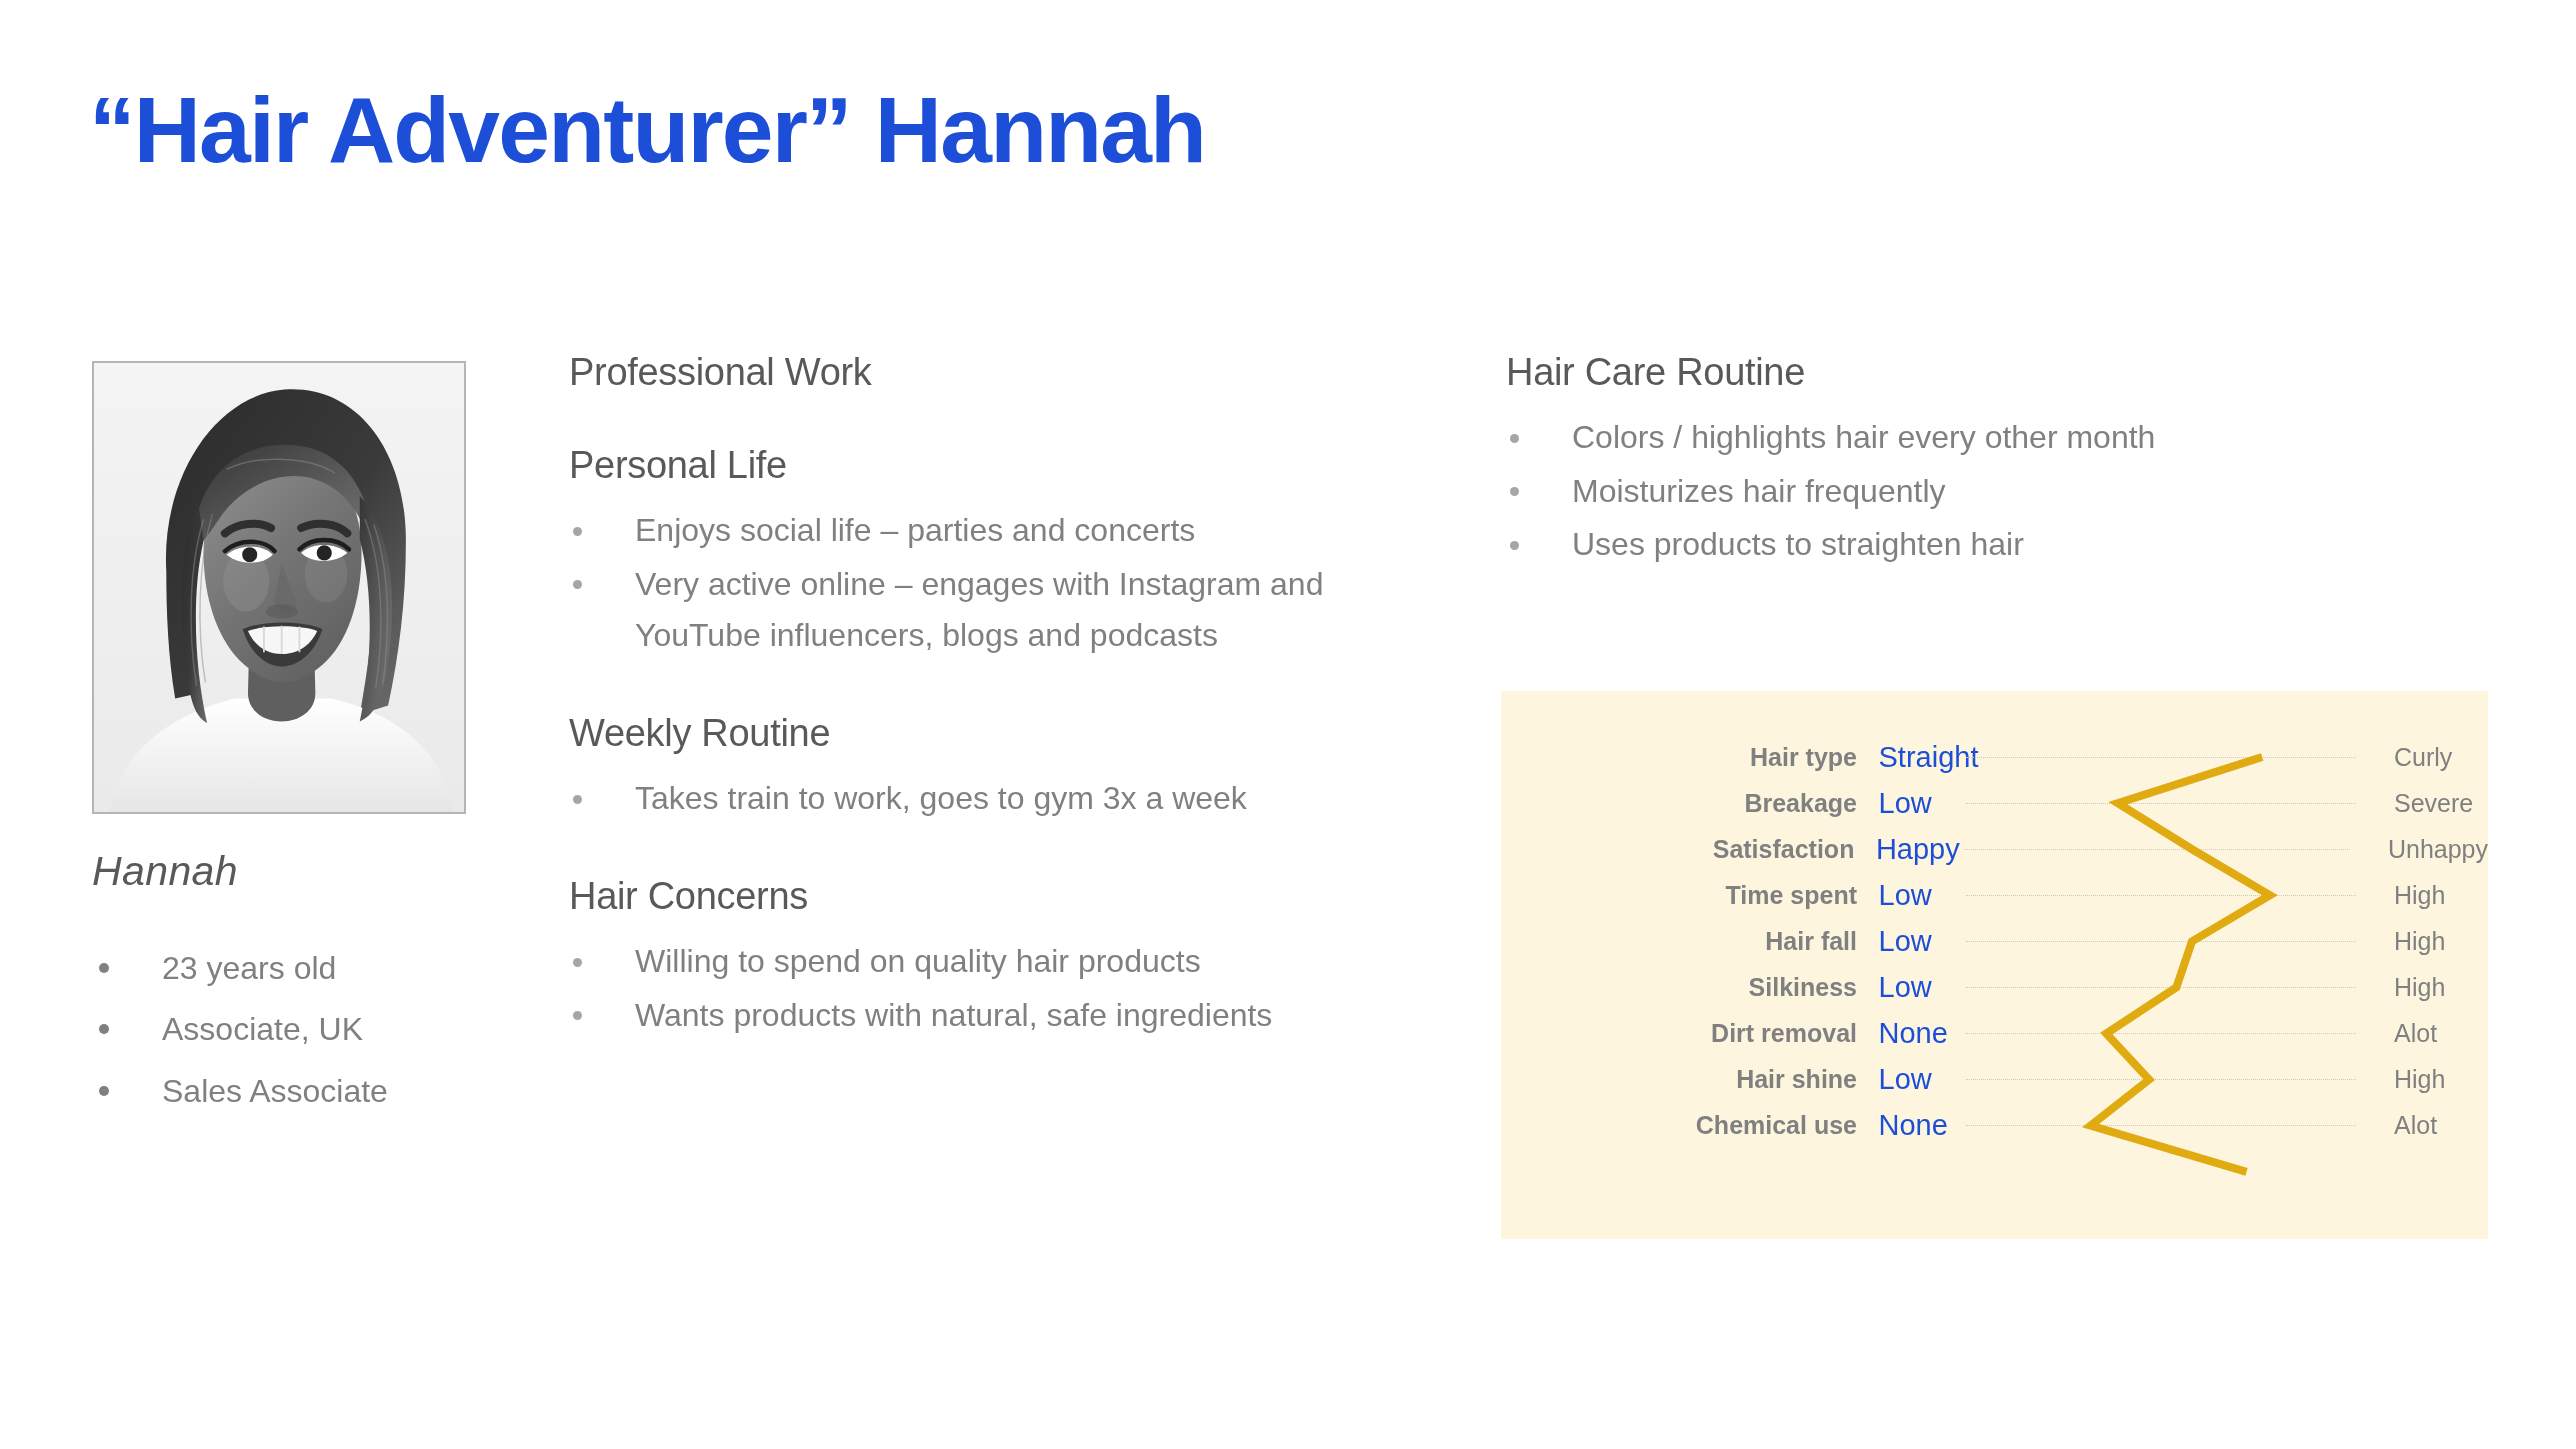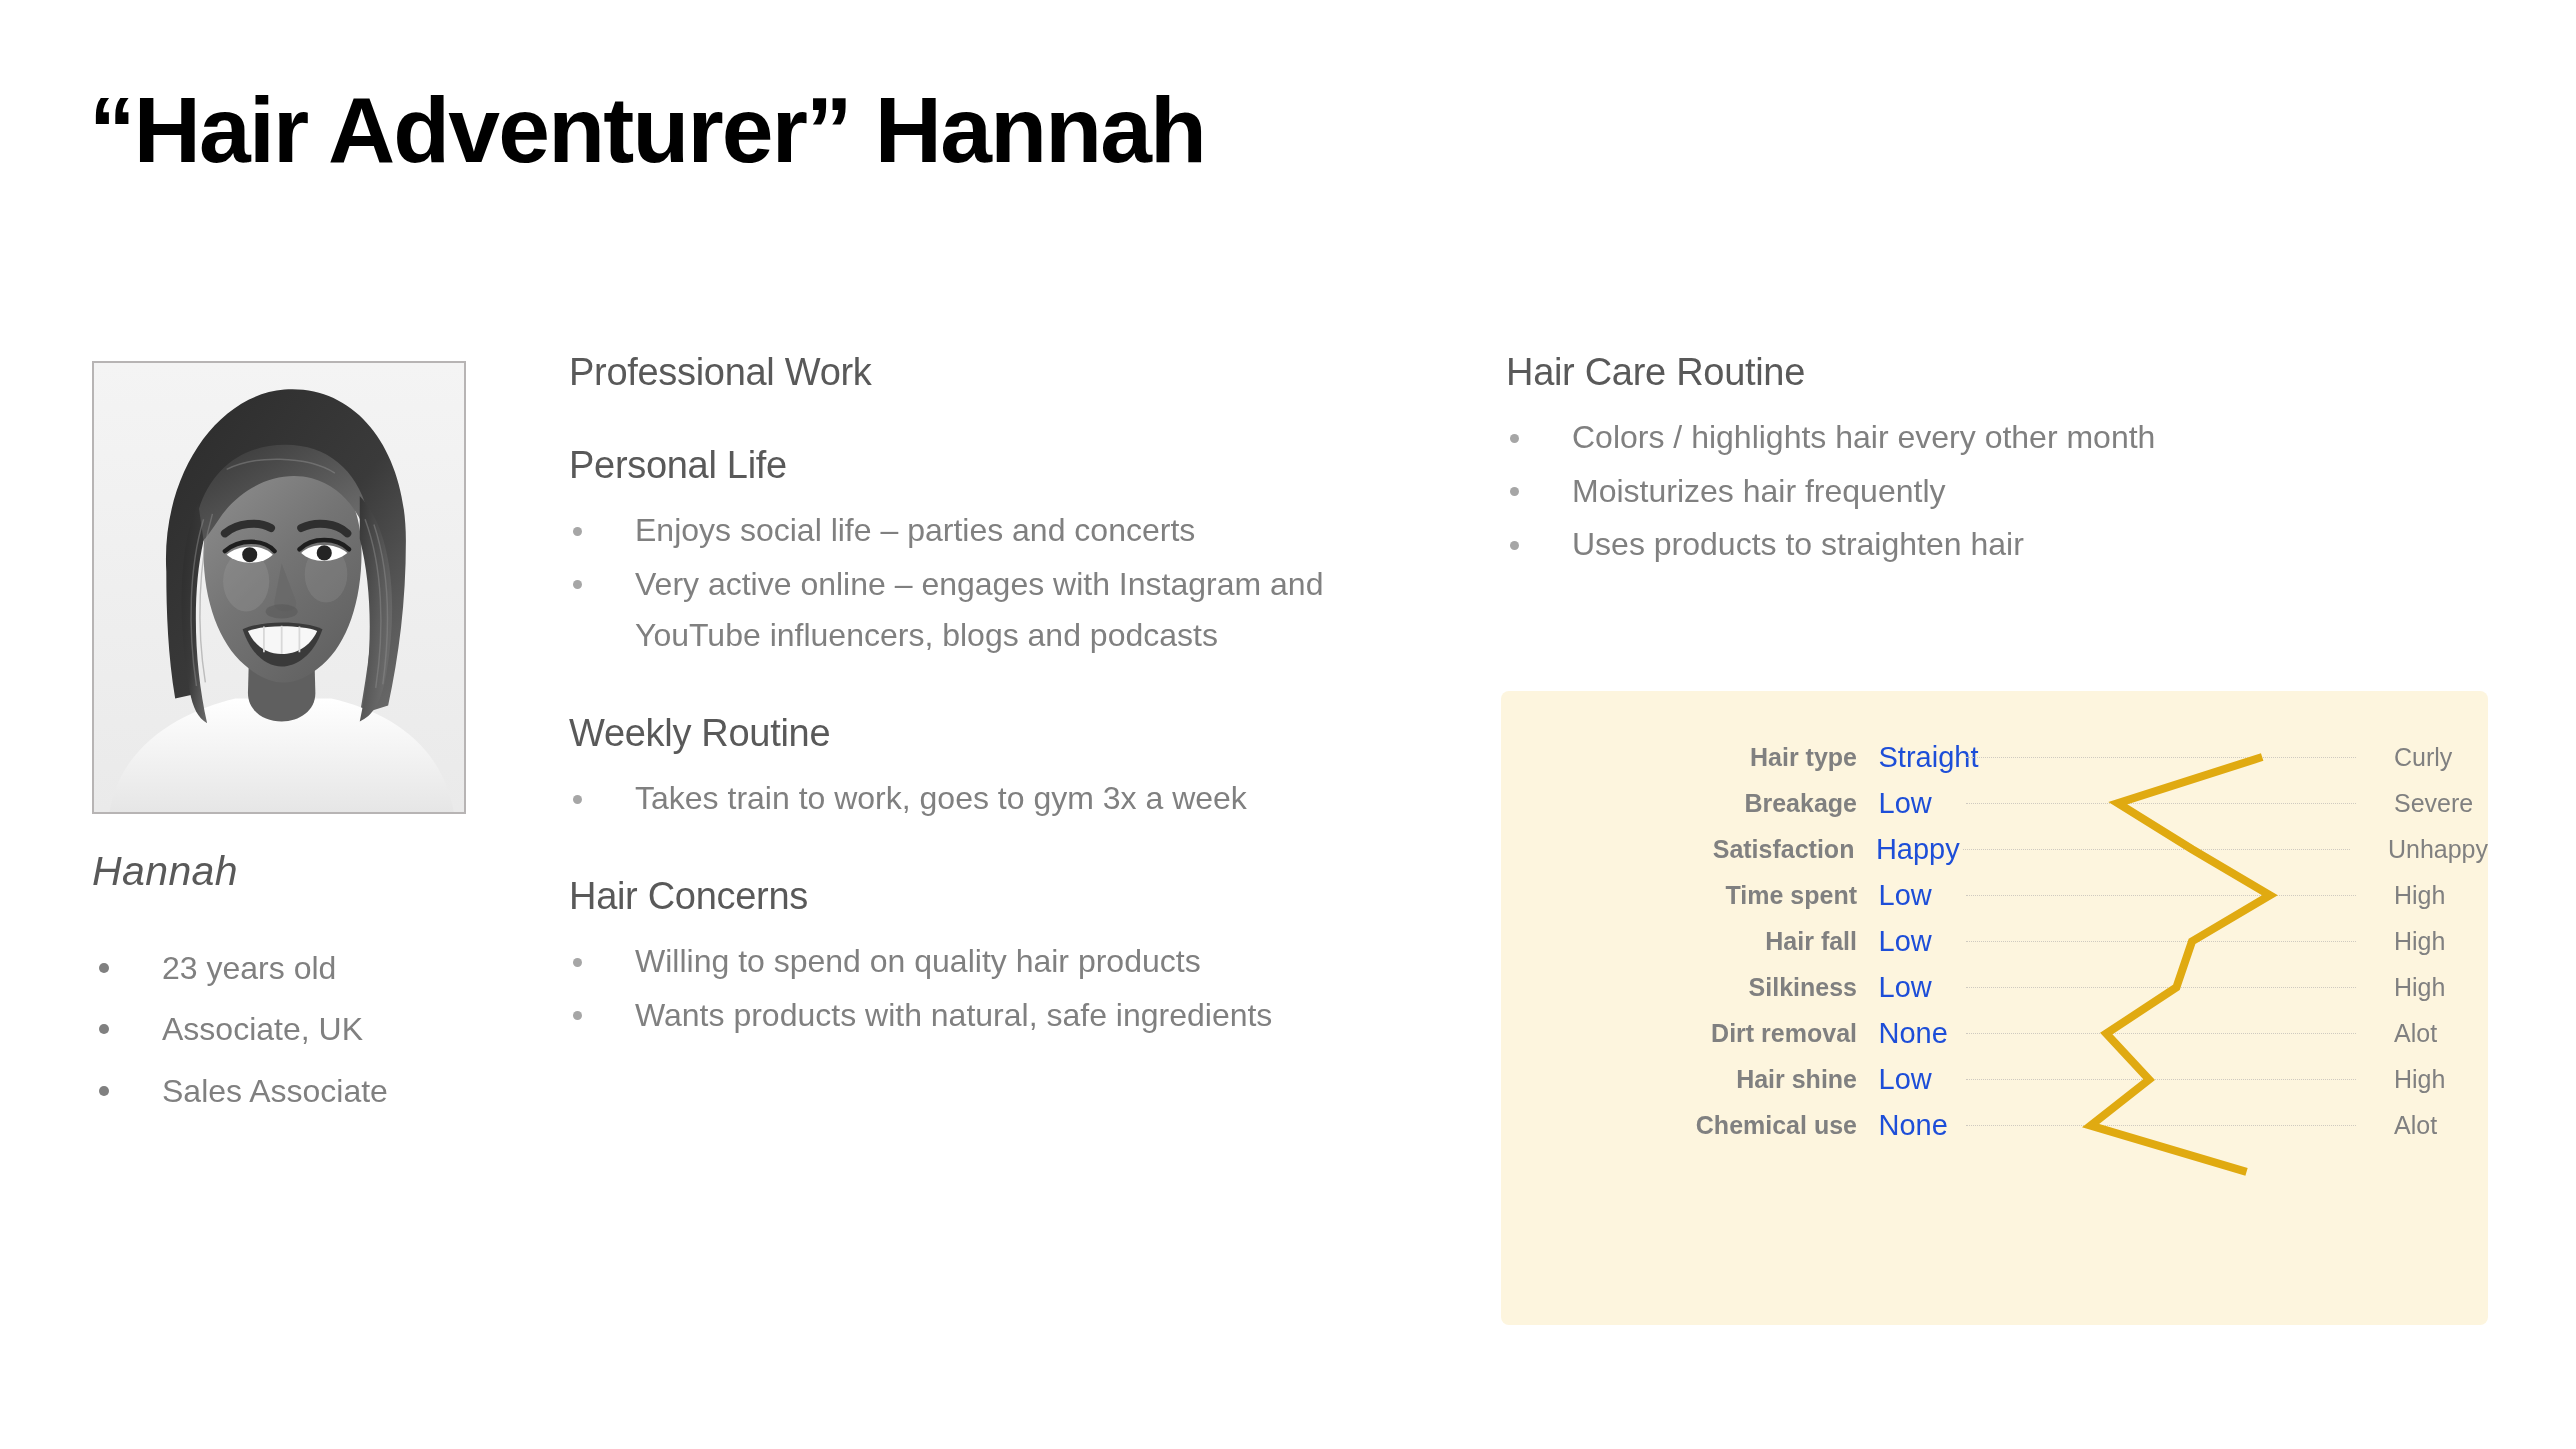--- a/index.html
+++ b/index.html
@@ -7,21 +7,21 @@
     width: 2576px; height: 1449px;
     background: #ffffff;
     font-family: "Liberation Sans", sans-serif;
     overflow: hidden;
   }
   .slide { position: relative; width: 2576px; height: 1449px; background: #fff; }
 
   
   .slide-title {
     position: absolute; left: 89px; top: 82px;
-    font-size: 93px; font-weight: 700; color: #000000;
+    font-size: 93px; font-weight: 700; color: #1d4ed8;
     letter-spacing: -1.8px; line-height: 1.05;
     font-family: "Liberation Sans", sans-serif;
     white-space: nowrap;
   }
 
   
   .left-col { position: absolute; left: 92px; top: 361px; width: 501px; }
   .photo-frame {
     width: 374px; height: 453px;
     border: 2.7px solid #b7b4b4;
@@ -64,23 +64,22 @@
   .mid-col { position: absolute; left: 569px; top: 351px; width: 859px; }
   .mid-col .block { margin-bottom: 50px; }
   .mid-col .block:last-child { margin-bottom: 0; }
 
   
   .right-col { position: absolute; left: 1506px; top: 351px; width: 894px; }
 
   
   .scale-panel {
     position: absolute; left: 1501px; top: 691px;
-    width: 987px; height: 634px;
+    width: 987px; height: 548px;
     background: #fdf5de;
-    border-radius: 8px;
   }
   .scale-rows {
     position: absolute; left: 0; top: 43px; right: 0;
     display: flex; flex-direction: column;
   }
   .scale-row {
     position: relative; height: 46px;
     display: flex; align-items: center;
   }
   .scale-row .attr {

